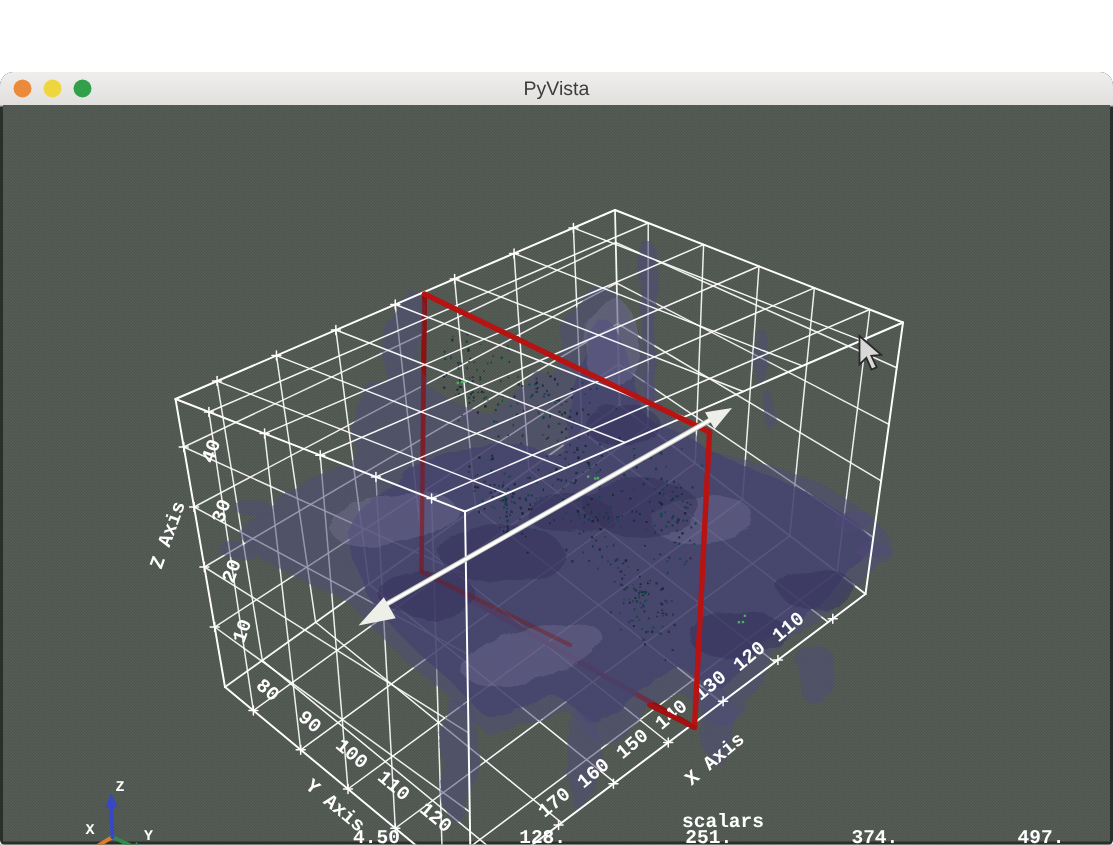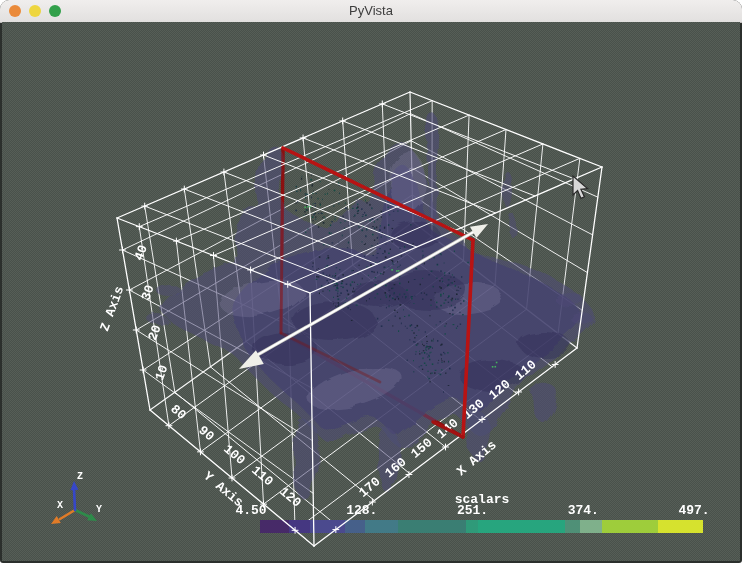--- a/index.html
+++ b/index.html
@@ -1,16 +1,16 @@
 <!DOCTYPE html>
 <html><head>
 <meta charset="utf-8">
 <style>
   html,body{margin:0;padding:0;width:742px;height:563px;background:#fff;font-family:"Liberation Sans",sans-serif;}
-  #window{position:absolute;inset:0;border-radius:9px 9px 3px 3px;overflow:hidden;background:#2b2f2c;}
+  #window{position:absolute;inset:0;border-radius:9px 9px 3px 3px;overflow:hidden;background:#2b2f2c;margin-top:48px;}
   #titlebar{position:absolute;top:0;left:0;right:0;height:22px;background:linear-gradient(#f0eeed,#e2e0df);border-bottom:1px solid #bdbbba;}
   #title{position:absolute;top:0;left:0;right:0;height:22px;line-height:22px;text-align:center;font-size:13px;color:#3d3d3d;}
   .tl{position:absolute;top:5px;width:12px;height:12px;border-radius:50%;}
   #btn-close{left:9px;background:#ea8a3a;}
   #btn-min{left:29px;background:#eed63f;}
   #btn-zoom{left:49px;background:#32a04a;}
   #viewport{position:absolute;top:22px;left:2px;right:2px;bottom:2px;
     background-image:
       linear-gradient(45deg,#49514b 25%,transparent 25%,transparent 75%,#49514b 75%),
       linear-gradient(45deg,#49514b 25%,#565e57 25%,#565e57 75%,#49514b 75%);

